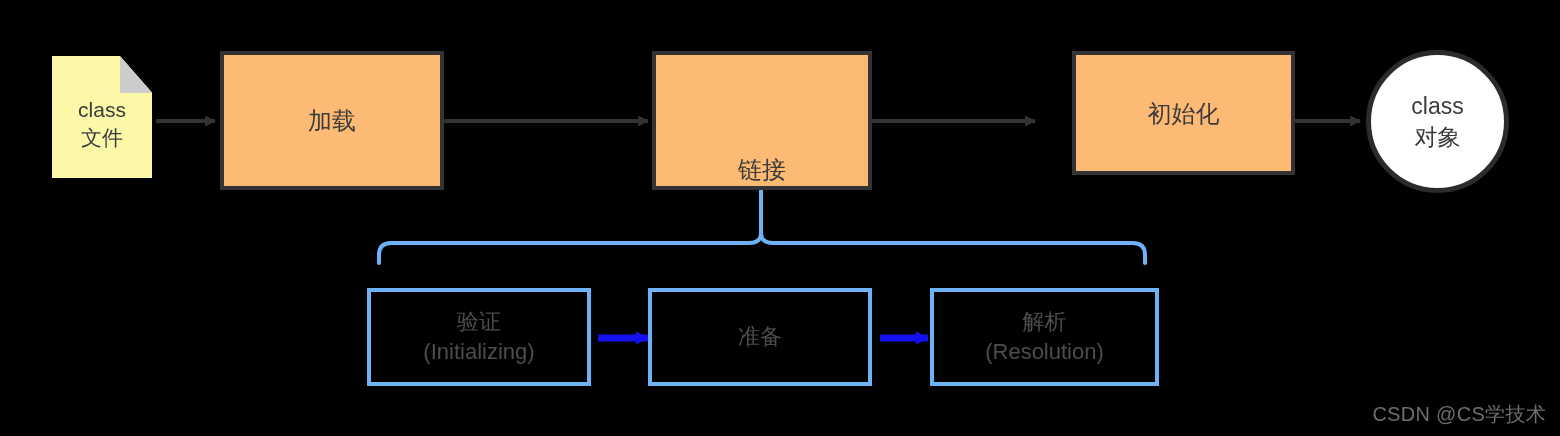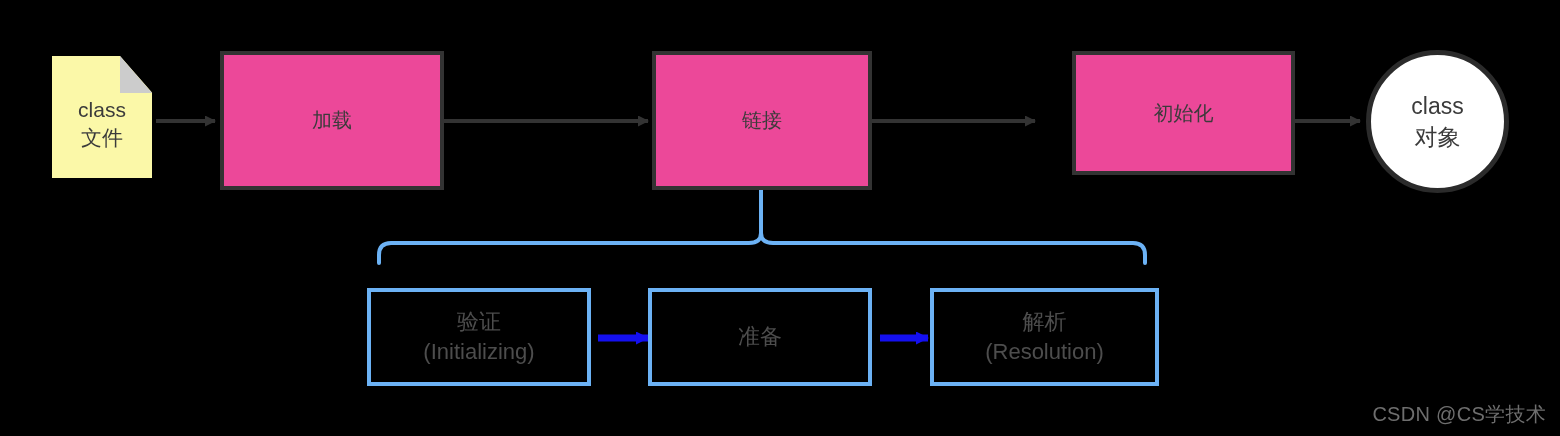--- a/index.html
+++ b/index.html
@@ -66,24 +66,24 @@
     padding-top: 14px;
     box-sizing: border-box;
     color: #3B3B3B;
     font-size: 21px;
     line-height: 28px;
     pointer-events: none;
   }
 
   
   .stage-box {
-    background: #ec4899;
+    background: #fdba74;
     border: 4px solid #333333;
     color: #3B3B3B;
-    font-size: 20px;
+    font-size: 24px;
     line-height: 33px;
   }
 
   
   .result-circle {
     background: #FFFFFF;
     border: 5px solid #2B2B2B;
     border-radius: 50%;
     color: #3B3B3B;
     font-size: 23px;
@@ -154,21 +154,21 @@
     <div class="doc-label">
       <span class="txt-line">class</span>
       <span class="txt-line">文件</span>
     </div>
   </div>
 
   <div class="node stage-box" style="left:220px;top:51px;width:224px;height:139px;">
     <span class="txt-line">加载</span>
   </div>
 
-  <div class="node stage-box" style="left:652px;top:51px;width:220px;height:139px;">
+  <div class="node stage-box" style="left:652px;top:51px;width:220px;height:139px;justify-content:flex-end;">
     <span class="txt-line">链接</span>
   </div>
 
   <div class="node stage-box" style="left:1072px;top:51px;width:223px;height:124px;gap:16px;">
     <span class="txt-line">初始化</span>
   </div>
 
   <div class="node result-circle" style="left:1366px;top:50px;width:143px;height:143px;">
     <span class="txt-line">class</span>
     <span class="txt-line">对象</span>

